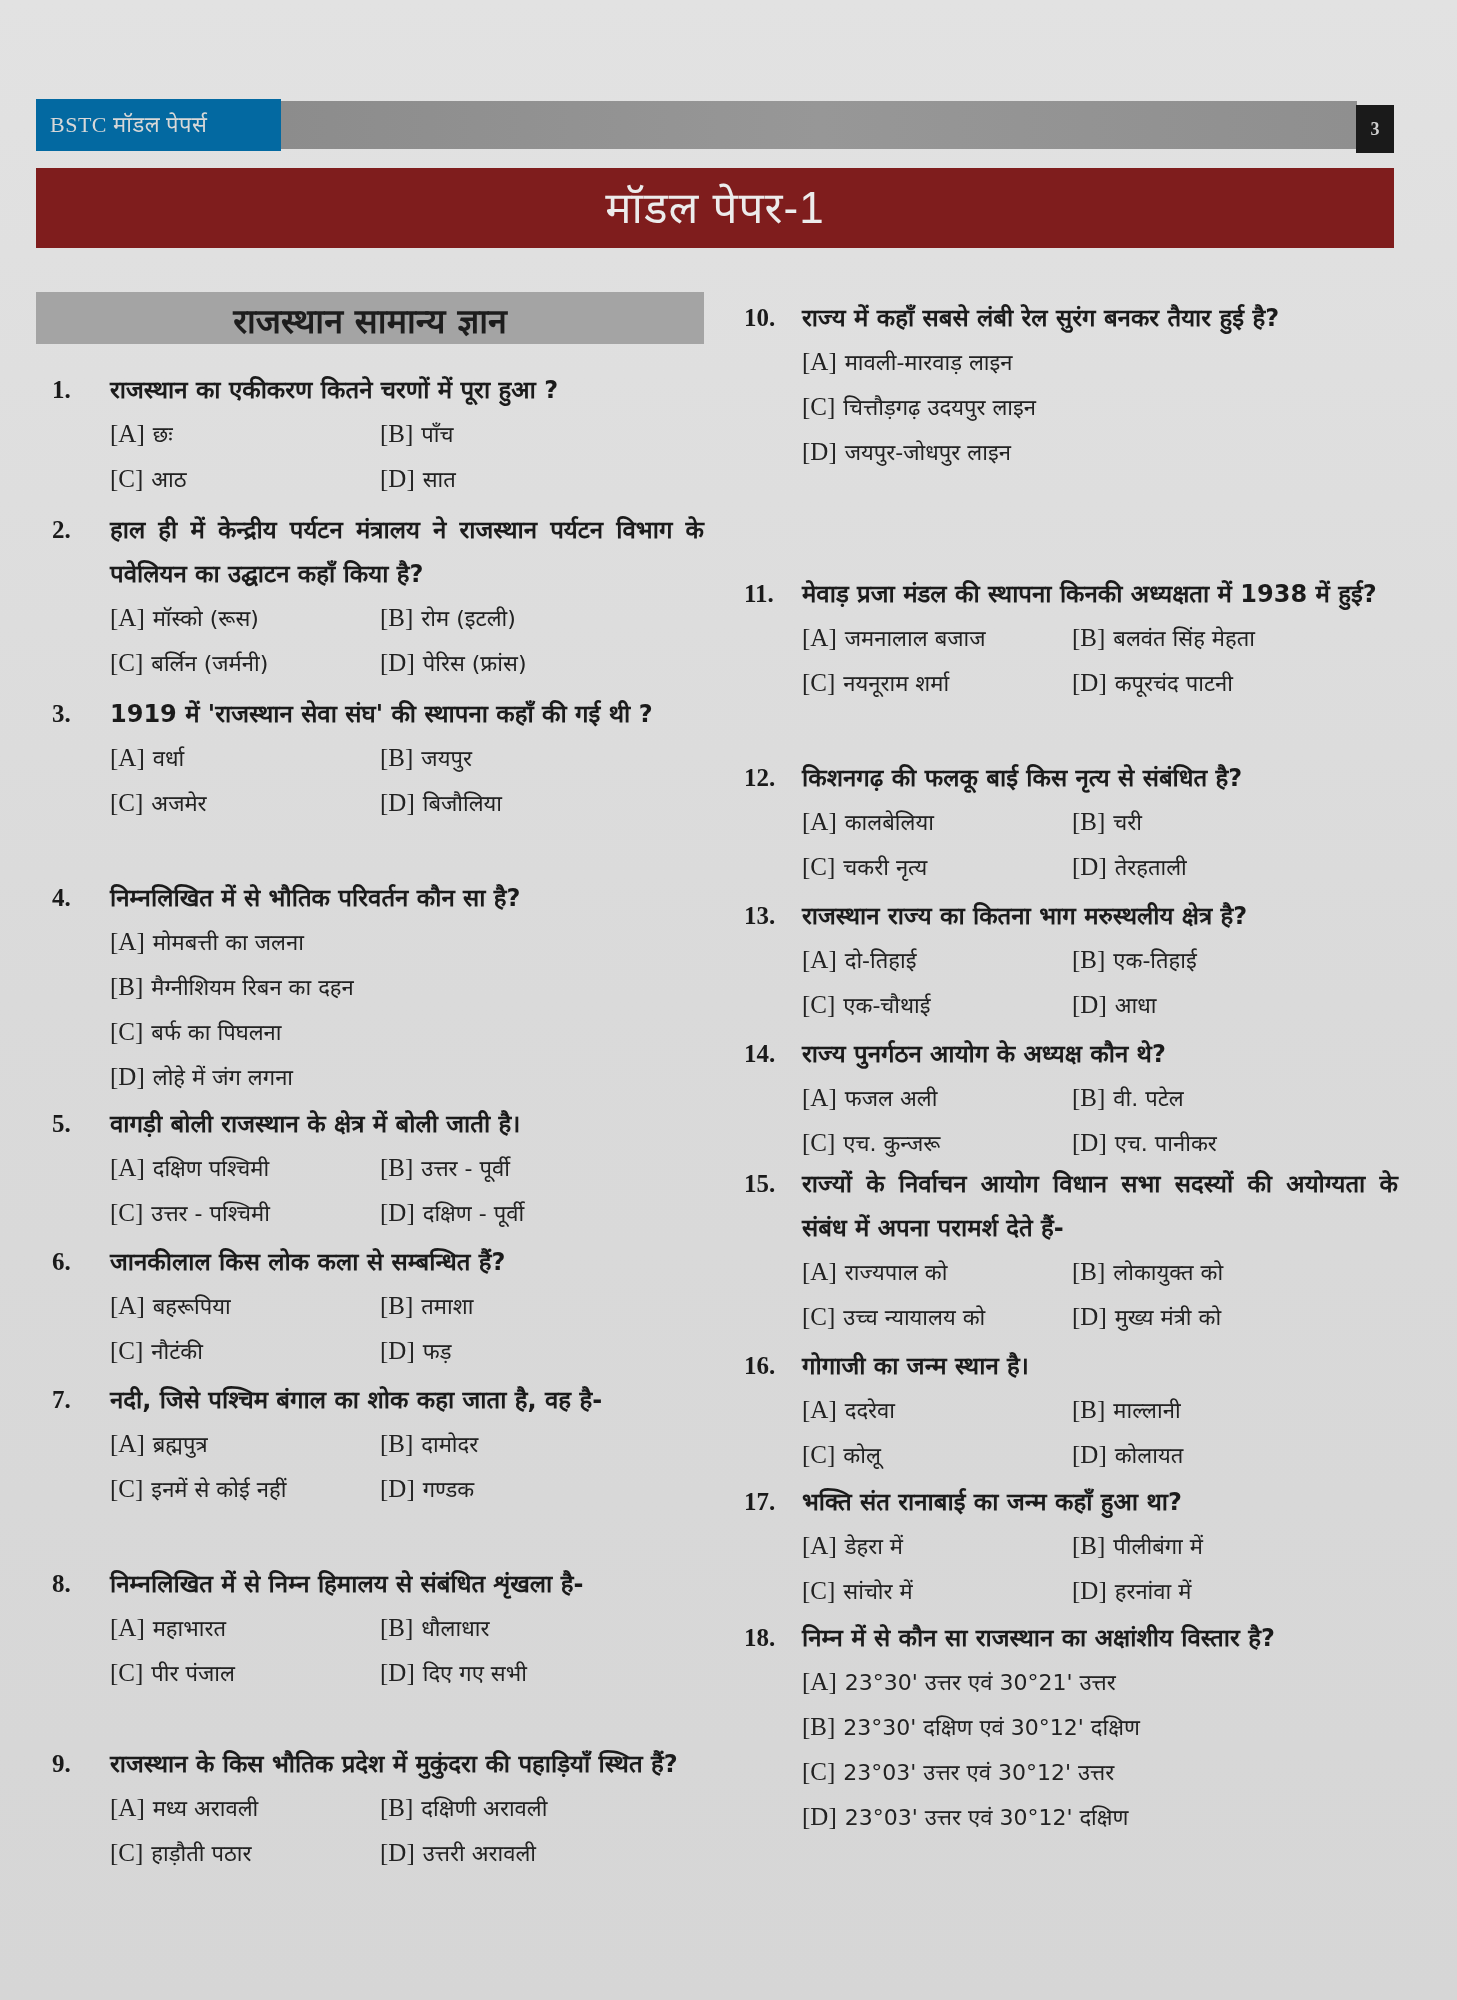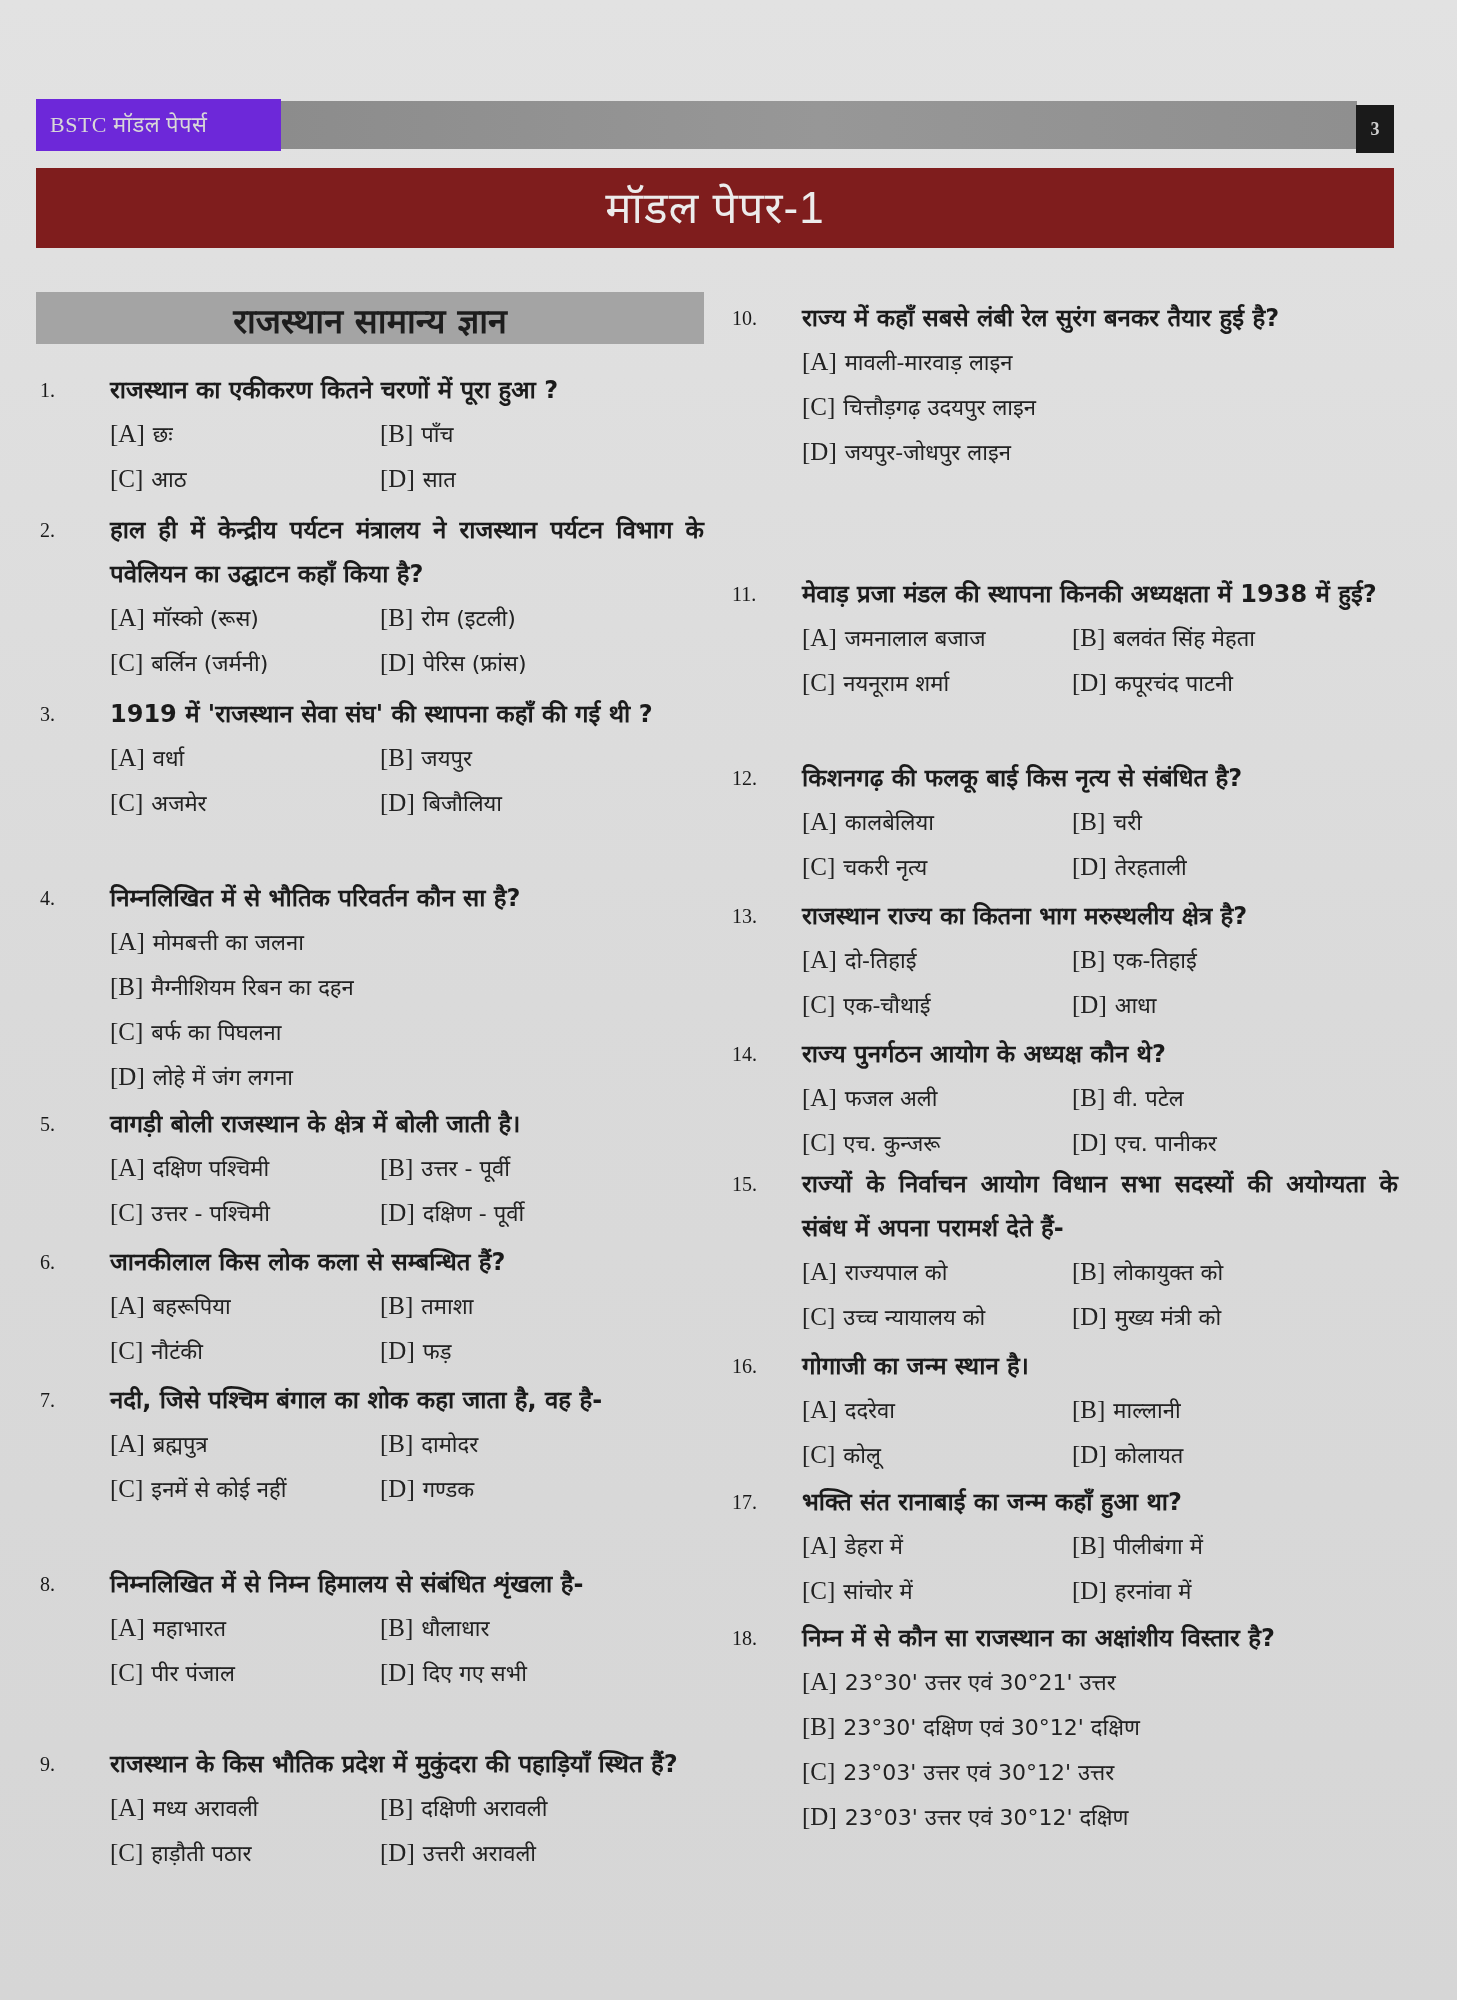--- a/index.html
+++ b/index.html
@@ -27,21 +27,21 @@
     top: 99px;
     width: 1358px;
     height: 52px;
   }
   .rh-label {
     position: absolute;
     left: 0;
     top: 0;
     width: 245px;
     height: 52px;
-    background: #6d28d9;
+    background: #0369a1;
     color: #d8d8d8;
     font-size: 22px;
     line-height: 52px;
     padding-left: 14px;
     box-sizing: border-box;
     font-family: "Liberation Serif", serif;
     letter-spacing: 0.5px;
   }
   .rh-strip {
     position: absolute;
@@ -101,25 +101,25 @@
   .col-left { left: 36px; width: 668px; }
   .col-right { left: 728px; width: 670px; }
 
   .q {
     position: absolute;
     left: 0;
     width: 100%;
   }
   .q-num {
     position: absolute;
-    left: 4px;
+    left: 16px;
     top: 0;
     font-family: "Liberation Serif", serif;
-    font-weight: normal;
-    font-size: 20px;
+    font-weight: bold;
+    font-size: 25px;
     line-height: 44px;
   }
   .q-text {
     margin-left: 74px;
     font-family: "DejaVu Sans", sans-serif;
     font-weight: bold;
     font-size: 24px;
     line-height: 44px;
     text-align: justify;
     color: #1b1b1b;

